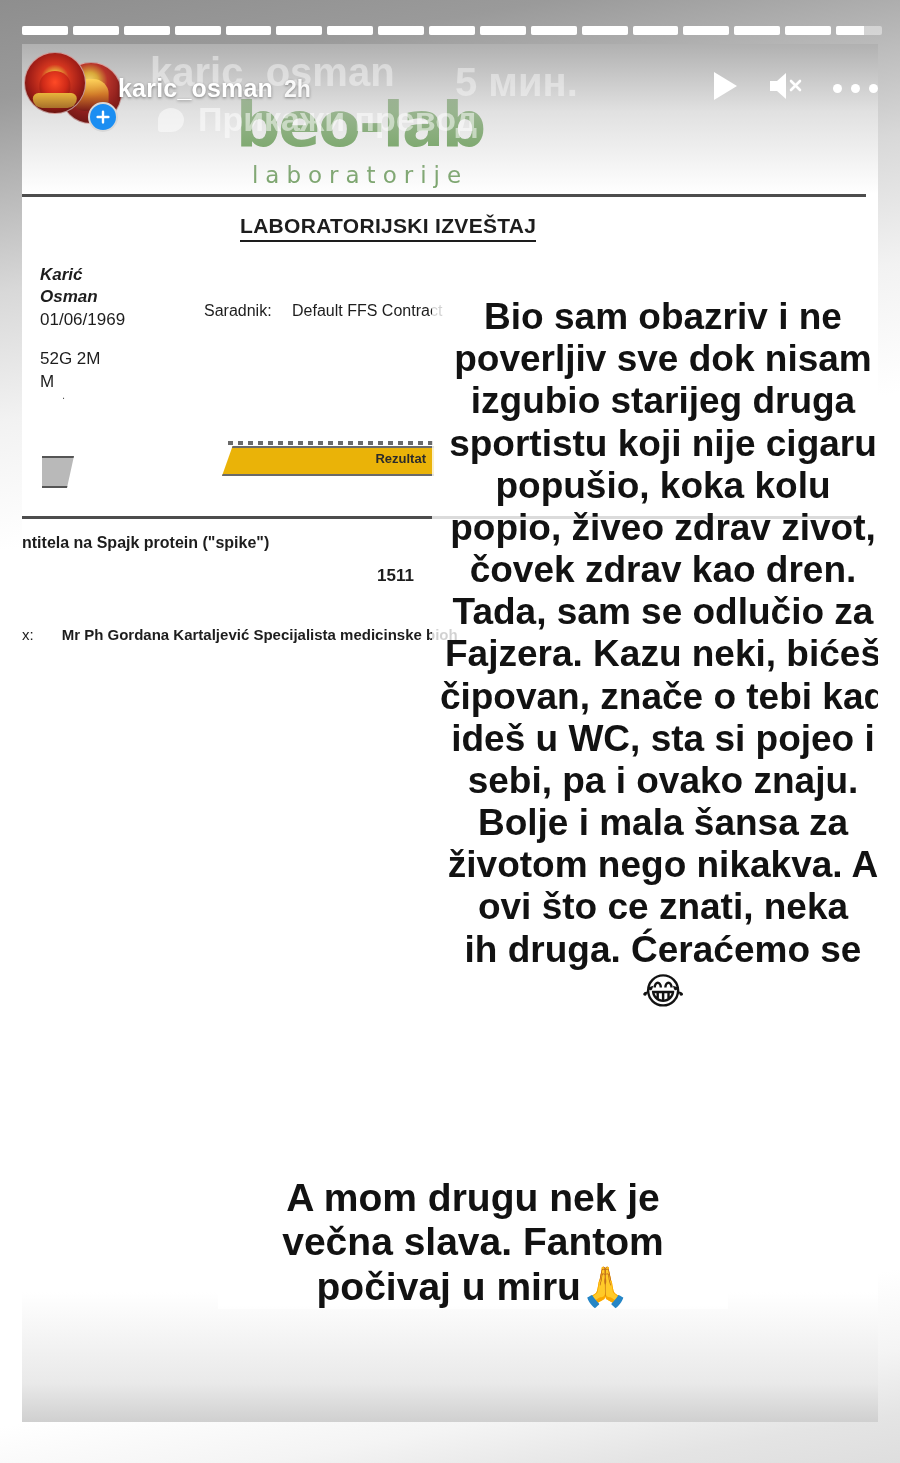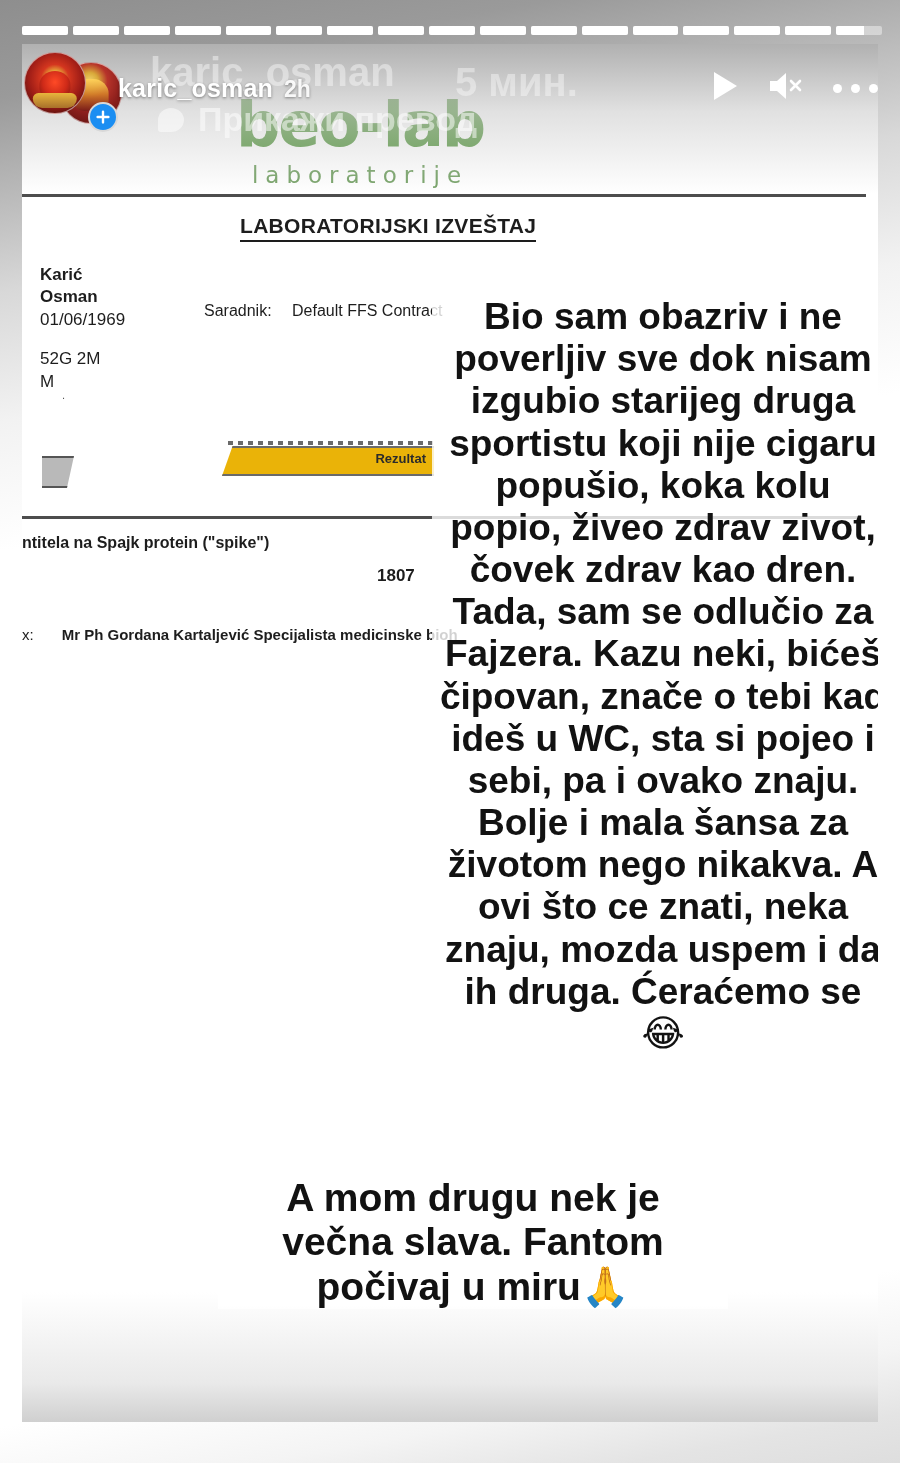--- a/index.html
+++ b/index.html
@@ -298,21 +298,21 @@
     white-space: nowrap;
     text-align: right;
   }
   .patient {
     position: absolute;
     left: 18px;
     top: 70px;
     font-size: 17px;
     line-height: 1.32;
   }
-  .patient .nm { font-weight: bold; }
+  .patient .nm { font-weight: bold; font-style: italic; }
   .patient .gap { height: 17px; }
   .partner {
     position: absolute;
     left: 182px;
     top: 108px;
     font-size: 16px;
     white-space: nowrap;
   }
   .partner .lbl { margin-right: 16px; }
   .tiny-mark {
@@ -464,21 +464,21 @@
 
       <div class="shape-left"></div>
       <div class="banner-dashes"></div>
       <div class="result-banner">
         <span class="rtxt">Rezultat</span>
       </div>
 
       <div class="doc-rule2"></div>
 
       <div class="analyte">ntitela na Spajk protein ("spike")</div>
-      <div class="value">1807</div>
+      <div class="value">1511</div>
 
       <div class="signature">
         <span class="sg-pre">x:</span><span>Mr Ph Gordana Kartaljević Specijalista medicinske bioh</span>
       </div>
     </div>
 
     <div class="overlay-text overlay-main">
       <span class="ln">Bio sam obazriv i ne</span>
       <span class="ln">poverljiv sve dok nisam</span>
       <span class="ln">izgubio starijeg druga</span>
@@ -487,21 +487,20 @@
       <span class="ln">popio, živeo zdrav zivot,</span>
       <span class="ln">čovek zdrav kao dren.</span>
       <span class="ln">Tada, sam se odlučio za</span>
       <span class="ln">Fajzera. Kazu neki, bićeš</span>
       <span class="ln">čipovan, znače o tebi kad</span>
       <span class="ln">ideš u WC, sta si pojeo i</span>
       <span class="ln">sebi, pa i ovako znaju.</span>
       <span class="ln">Bolje i mala šansa  za</span>
       <span class="ln">životom nego nikakva. A</span>
       <span class="ln">ovi što ce znati, neka</span>
-      <span class="ln">znaju, mozda uspem i da</span>
       <span class="ln">ih druga. Ćeraćemo se</span>
       <span class="ln emoji">😂</span>
     </div>
 
     <div class="overlay-text overlay-bottom">
       <span class="ln">A mom drugu nek je</span>
       <span class="ln">večna slava. Fantom</span>
       <span class="ln">počivaj u miru🙏</span>
     </div>
 

